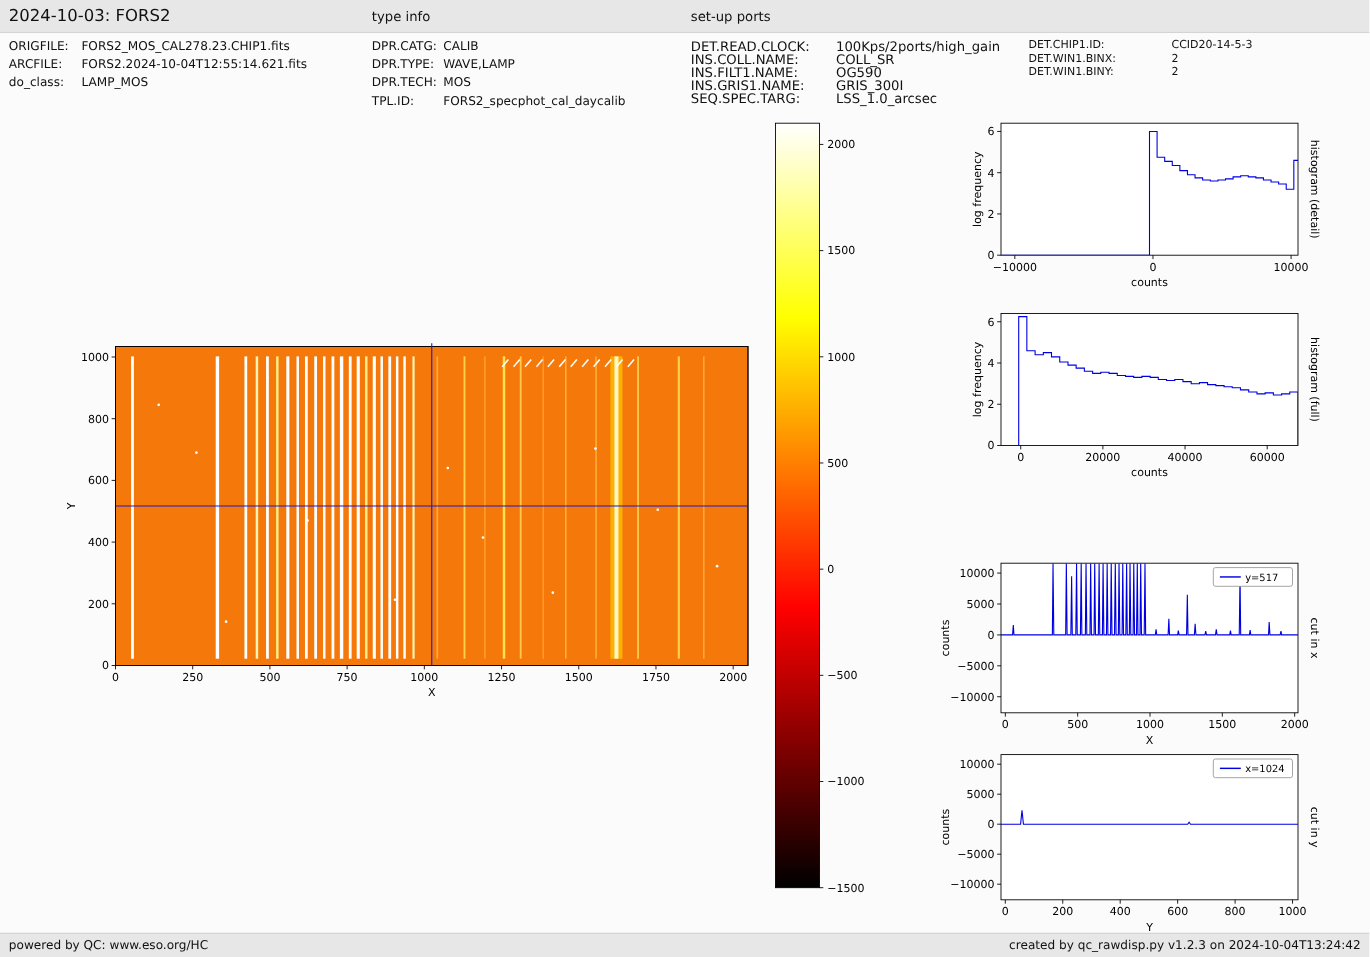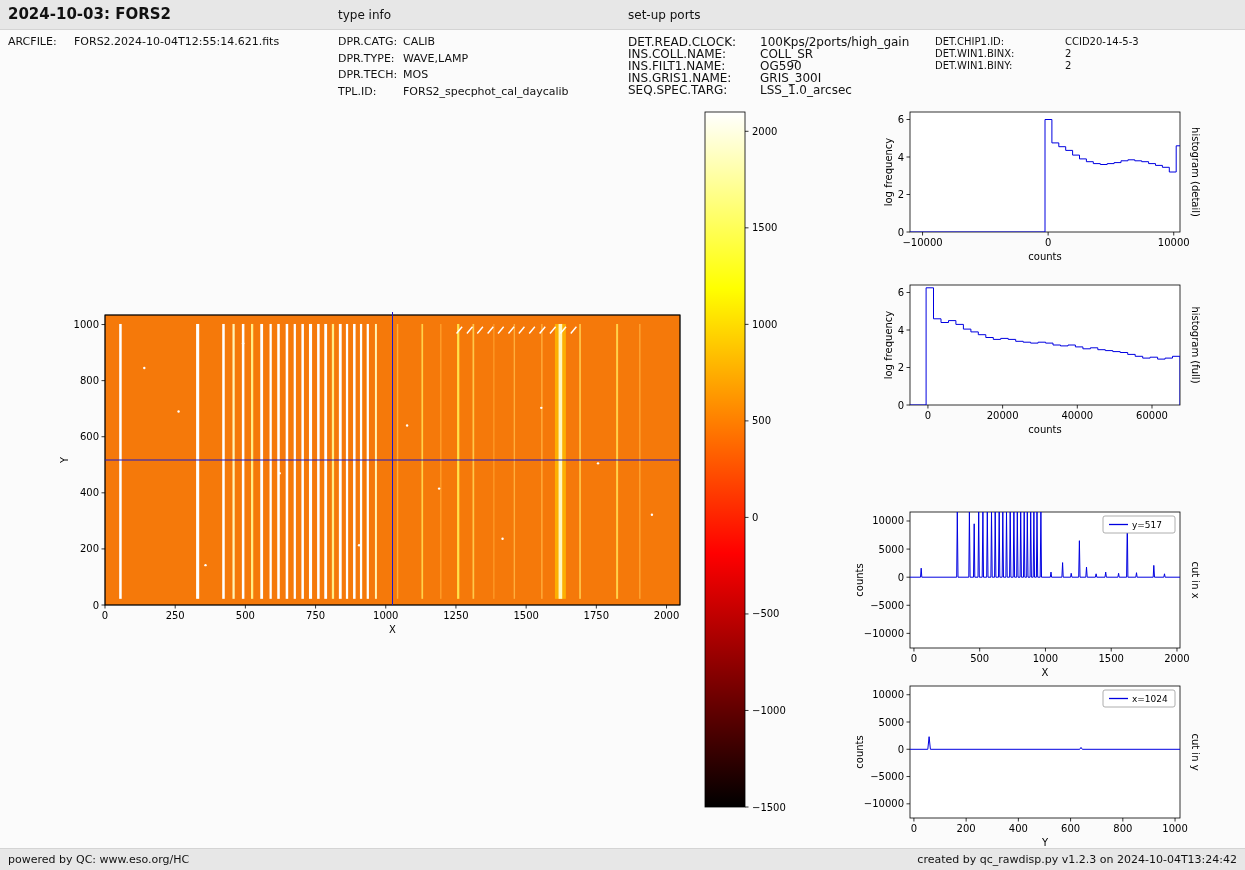--- a/index.html
+++ b/index.html
@@ -1,19 +1,19 @@
 <!DOCTYPE html>
 <html><head>
 <meta charset="utf-8">
 <style>
   *{margin:0;padding:0;box-sizing:border-box}
   html,body{width:1245px;height:870px}
   body{position:relative;background:#fbfbfb;font-family:"DejaVu Sans",sans-serif;color:#111;overflow:hidden}
   .topbar{position:absolute;left:0;top:0;width:1245px;height:30px;background:#e7e7e7;border-bottom:1px solid #d4d4d4}
-  .title{position:absolute;left:8px;top:5px;font-size:15px;font-weight:bold}
+  .title{position:absolute;left:8px;top:5px;font-size:15px;font-weight:normal}
   .seclabel{position:absolute;top:8px;font-size:12px}
   .type-info-label{left:338px}
   .setup-info-label{left:628px}
   .col{position:absolute;top:34px;font-size:11px;line-height:16.5px;white-space:nowrap}
   .col-file{left:8px}
   .col-type{left:338px}
   .col-setup{left:628px;font-size:12px;line-height:12px;top:36px}
   .col-det{left:935px;font-size:10px;line-height:12px;top:36px}
   .mlabel{display:inline-block}
   .col-file .mlabel{width:66px}
@@ -31,21 +31,23 @@
 <div class="page">
 
   <header class="topbar">
     <span class="title">2024-10-03: FORS2</span>
     <span class="seclabel type-info-label">type info</span>
     <span class="seclabel setup-info-label">set-up ports</span>
   </header>
 
   <section>
     <div class="col col-file">
+        <div class="mrow"><span class="mlabel">ORIGFILE:</span><span class="mvalue">FORS2_MOS_CAL278.23.CHIP1.fits</span></div>
         <div class="mrow"><span class="mlabel">ARCFILE:</span><span class="mvalue">FORS2.2024-10-04T12:55:14.621.fits</span></div>
+        <div class="mrow"><span class="mlabel">do_class:</span><span class="mvalue">LAMP_MOS</span></div>
       </div>
     <div class="col col-type">
         <div class="mrow"><span class="mlabel">DPR.CATG:</span><span class="mvalue">CALIB</span></div>
         <div class="mrow"><span class="mlabel">DPR.TYPE:</span><span class="mvalue">WAVE,LAMP</span></div>
         <div class="mrow"><span class="mlabel">DPR.TECH:</span><span class="mvalue">MOS</span></div>
         <div class="mrow"><span class="mlabel">TPL.ID:</span><span class="mvalue">FORS2_specphot_cal_daycalib</span></div>
       </div>
     <div class="col col-setup">
         <div class="mrow"><span class="mlabel">DET.READ.CLOCK:</span><span class="mvalue">100Kps/2ports/high_gain</span></div>
         <div class="mrow"><span class="mlabel">INS.COLL.NAME:</span><span class="mvalue">COLL_SR</span></div>

